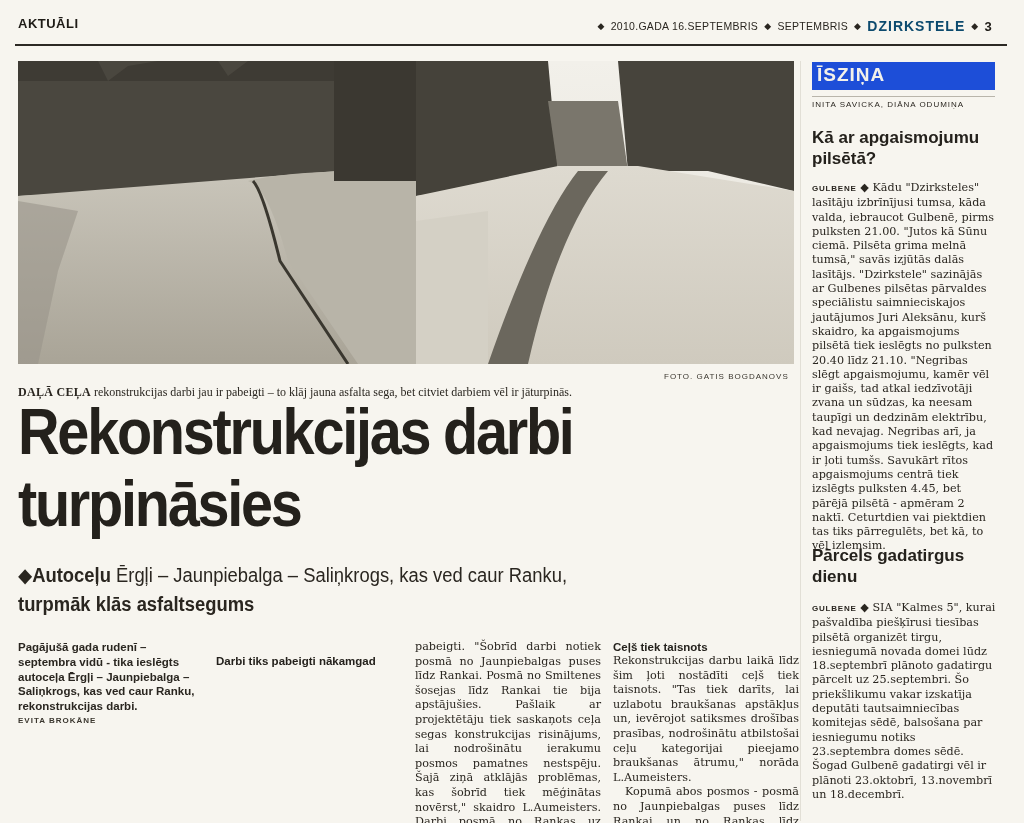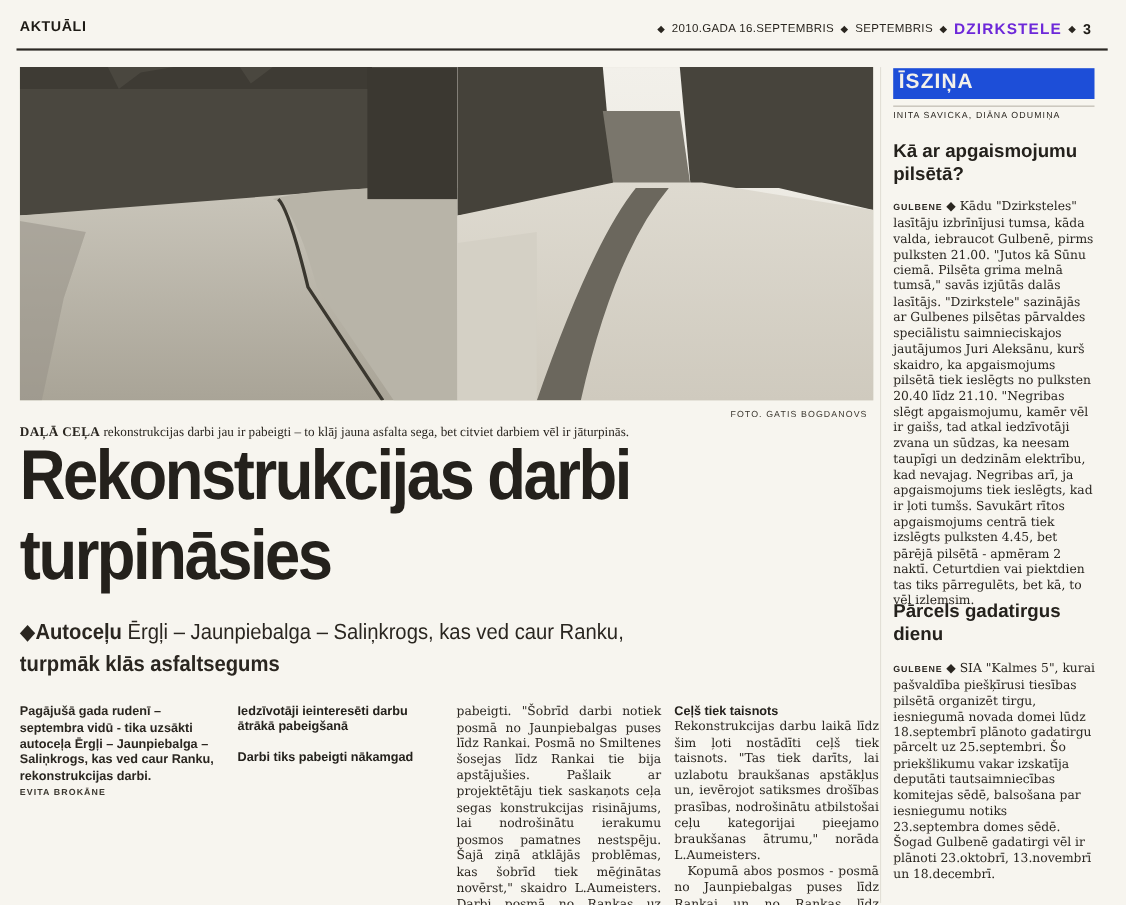--- a/index.html
+++ b/index.html
@@ -10,21 +10,21 @@
     }
     .abs { position:absolute; }
     .header-section {
       left:18px; top:16px; font-family:"Liberation Sans", sans-serif;
       font-weight:bold; font-size:13px; letter-spacing:0.5px; color:#1e1b16;
     }
     .header-right {
       right:32px; top:18px; font-family:"Liberation Sans", sans-serif;
       font-size:10.5px; letter-spacing:0.3px; color:#2a2620; display:flex; align-items:center; gap:6px;
     }
-    .header-right .brand { font-weight:bold; font-size:14px; letter-spacing:1px; color:#6d28d9; }
+    .header-right .brand { font-weight:bold; font-size:14px; letter-spacing:1px; color:#0c4a6e; }
     .header-right .pg { font-weight:bold; font-size:13px; color:#1e1b16; }
     .dot { font-size:9px; color:#2a2620; }
     .rule { left:15px; top:44px; width:992px; height:2px; background:#2c2924; }
 
     
     .photo { left:18px; top:61px; width:776px; height:303px; overflow:hidden; background:#d8d4c8; }
     .photo svg { display:block; }
 
     .caption {
       left:18px; top:385px; font-family:Liberation Serif, serif; font-size:12px; color:#2a2620;
@@ -135,25 +135,24 @@
 <div class="abs headline">
   <div>Rekonstrukcijas darbi</div>
   <div>turpināsies</div>
 </div>
 <div class="abs subhead">
   <span>◆</span><b>Autoceļu</b><span> Ērgļi – Jaunpiebalga – Saliņkrogs, kas ved caur Ranku,</span><br>
   <b>turpmāk klās asfaltsegums</b>
 </div>
 
 <div class="abs col" style="left:18px;">
-  <p class="lead">Pagājušā gada rudenī – septembra vidū - tika uzsākti autoceļa Ērgļi – Jaunpiebalga – Saliņkrogs, kas ved caur Ranku, rekonstrukcijas darbi.</p>
+  <p class="lead">Pagājušā gada rudenī – septembra vidū - tika ieslēgts autoceļa Ērgļi – Jaunpiebalga – Saliņkrogs, kas ved caur Ranku, rekonstrukcijas darbi.</p>
   <p class="byline">EVITA BROKĀNE</p>
 </div>
 <div class="abs col" style="left:216px;">
-  <p class="subtitle">Iedzīvotāji ieinteresēti darbu ātrākā pabeigšanā</p>
   <p class="subtitle" style="margin-top:14px;">Darbi tiks pabeigti nākamgad</p>
 </div>
 <div class="abs col" style="left:415px;">
   <p>pabeigti. "Šobrīd darbi notiek posmā no Jaunpiebalgas puses līdz Rankai. Posmā no Smiltenes šosejas līdz Rankai tie bija apstājušies. Pašlaik ar projektētāju tiek saskaņots ceļa segas konstrukcijas risinājums, lai nodrošinātu ierakumu posmos pamatnes nestspēju. Šajā ziņā atklājās problēmas, kas šobrīd tiek mēģinātas novērst," skaidro L.Aumeisters. Darbi posmā no Rankas uz Smiltenes šosejas pusi</p>
 </div>
 <div class="abs col" style="left:613px;">
   <p class="subtitle">Ceļš tiek taisnots</p>
   <p>Rekonstrukcijas darbu laikā līdz šim ļoti nostādīti ceļš tiek taisnots. "Tas tiek darīts, lai uzlabotu braukšanas apstākļus un, ievērojot satiksmes drošības prasības, nodrošinātu atbilstošai ceļu kategorijai pieejamo braukšanas ātrumu," norāda L.Aumeisters.</p>
   <p class="indent">Kopumā abos posmos - posmā no Jaunpiebalgas puses līdz Rankai un no Rankas līdz Smiltenes – Gulbenes šosejai – no grants se-</p>
 </div>

